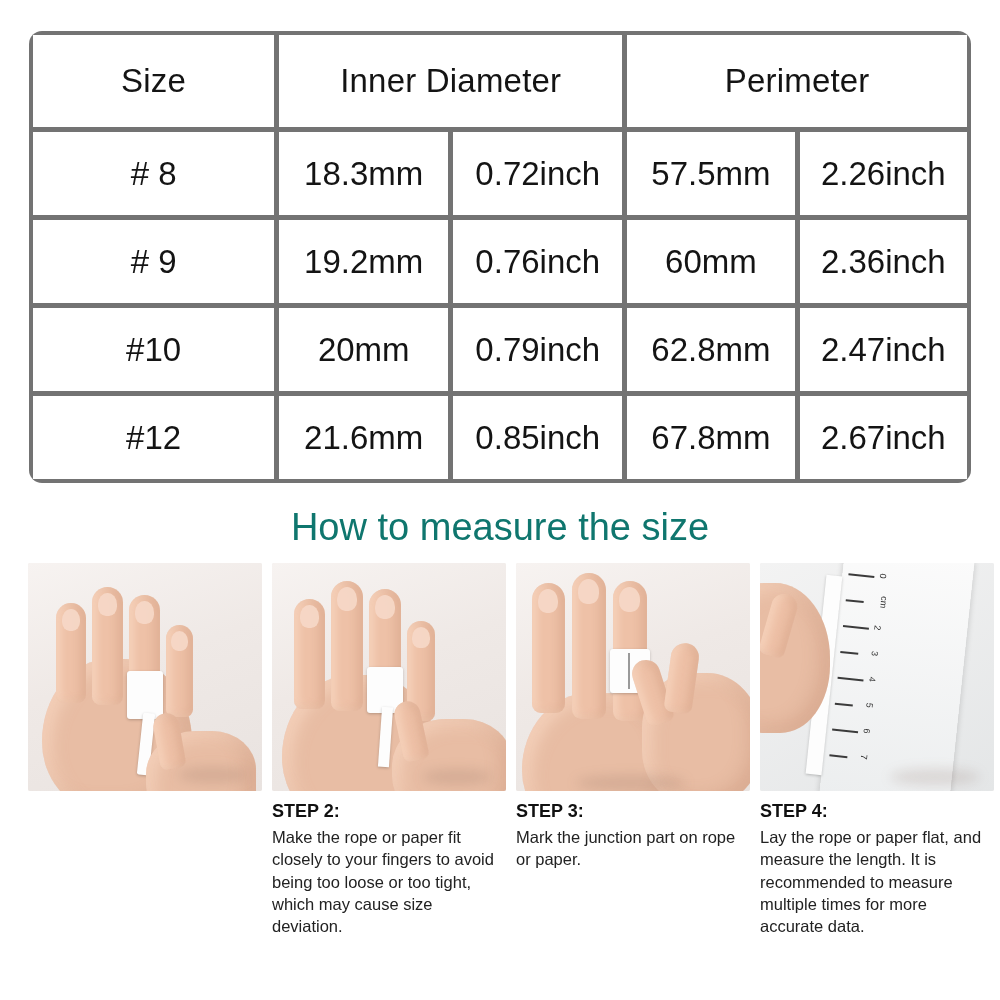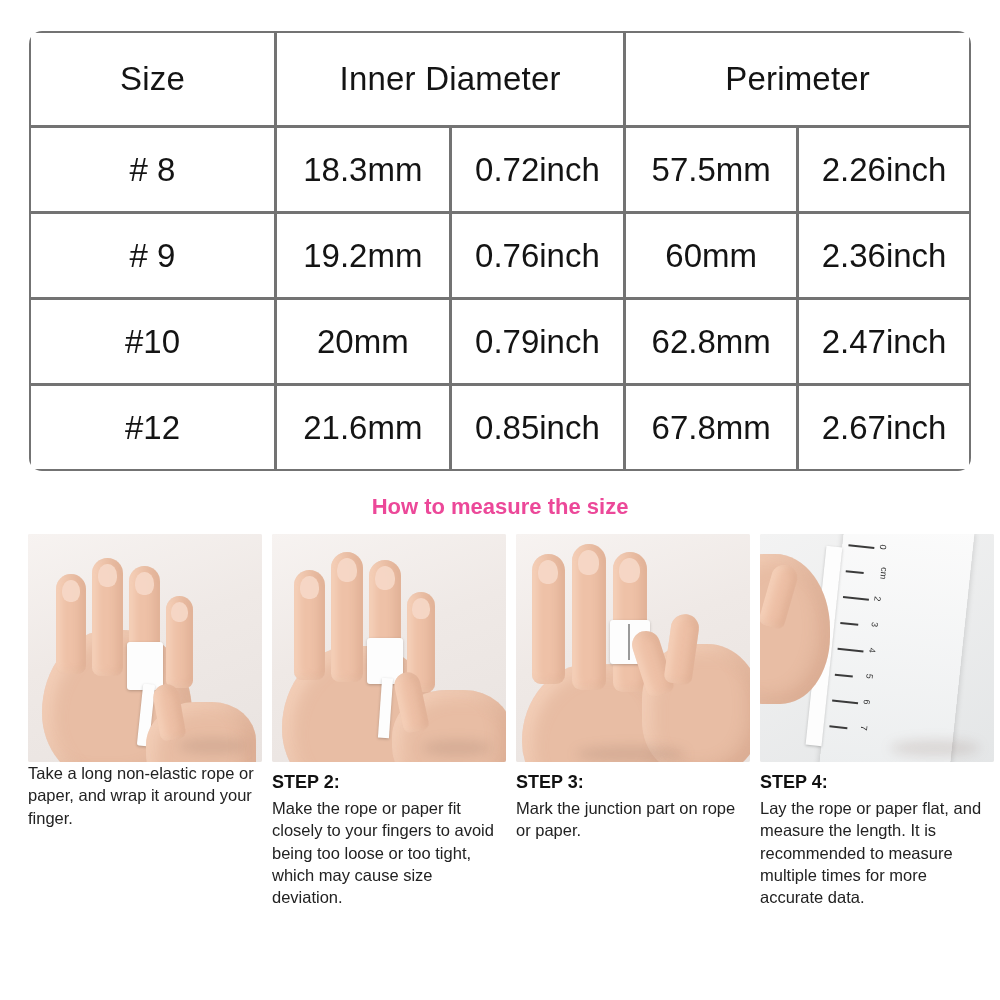--- a/index.html
+++ b/index.html
@@ -28,21 +28,21 @@
   table.size-table {
     width: 944px;
     border-collapse: collapse;
     table-layout: fixed;
     border: 1px solid #d8d8d8;
     border-radius: 14px;
     overflow: hidden;
   }
   table.size-table td,
   table.size-table th {
-    border: 3px solid #737373;
+    border: 5px solid #737373;
     text-align: center;
     font-weight: normal;
     padding: 0;
     height: 83px;
     vertical-align: middle;
   }
   table.size-table thead th {
     font-size: 33px;
     letter-spacing: 0.2px;
     color: #141414;
@@ -60,23 +60,23 @@
 
   
   table.size-table tr:first-child th:first-child { border-top-left-radius: 14px; }
   table.size-table tr:first-child th:last-child  { border-top-right-radius: 14px; }
   table.size-table tr:last-child td:first-child  { border-bottom-left-radius: 14px; }
   table.size-table tr:last-child td:last-child   { border-bottom-right-radius: 14px; }
 
   
   .howto-title {
     text-align: center;
-    font-size: 22px;
-    font-weight: bold;
-    color: #ec4899;
+    font-size: 38px;
+    font-weight: normal;
+    color: #0f766e;
     margin: 22px 0 14px 0;
   }
   .steps {
     display: flex;
     gap: 10px;
     padding: 0 28px;
     box-sizing: border-box;
     width: 1000px;
   }
   .step {
@@ -228,21 +228,20 @@
         <div class="finger" style="left:138px; top:62px; width:27px; height:92px;"></div>
         <div class="nail" style="left:143px; top:68px; width:17px; height:20px;"></div>
 
         <div class="paper-strip" style="left:99px; top:108px; width:36px; height:48px; border-radius:3px;"></div>
         <div class="paper-strip" style="left:112px; top:150px; width:12px; height:62px; transform:rotate(6deg); border-radius:2px;"></div>
 
         <div class="hand" style="left:118px; top:168px; width:110px; height:96px; border-radius:45% 40% 35% 45%;"></div>
         <div class="finger" style="left:128px; top:150px; width:26px; height:56px; transform:rotate(-10deg);"></div>
         <div class="shadow-soft" style="left:150px; top:204px; width:70px; height:16px;"></div>
       </div>
-      <div class="step-text">Take a long non-elastic rope or paper, and wrap it around your finger.</div>
     </div>
 
     <div class="step">
       <div class="photo">
         <div class="bg-soft"></div>
         <div class="hand" style="left:10px; top:112px; width:156px; height:150px;"></div>
         <div class="finger" style="left:22px; top:36px; width:31px; height:110px;"></div>
         <div class="nail" style="left:28px; top:42px; width:19px; height:23px;"></div>
         <div class="finger" style="left:59px; top:18px; width:32px; height:130px;"></div>
         <div class="nail" style="left:65px; top:24px; width:20px; height:24px;"></div>

